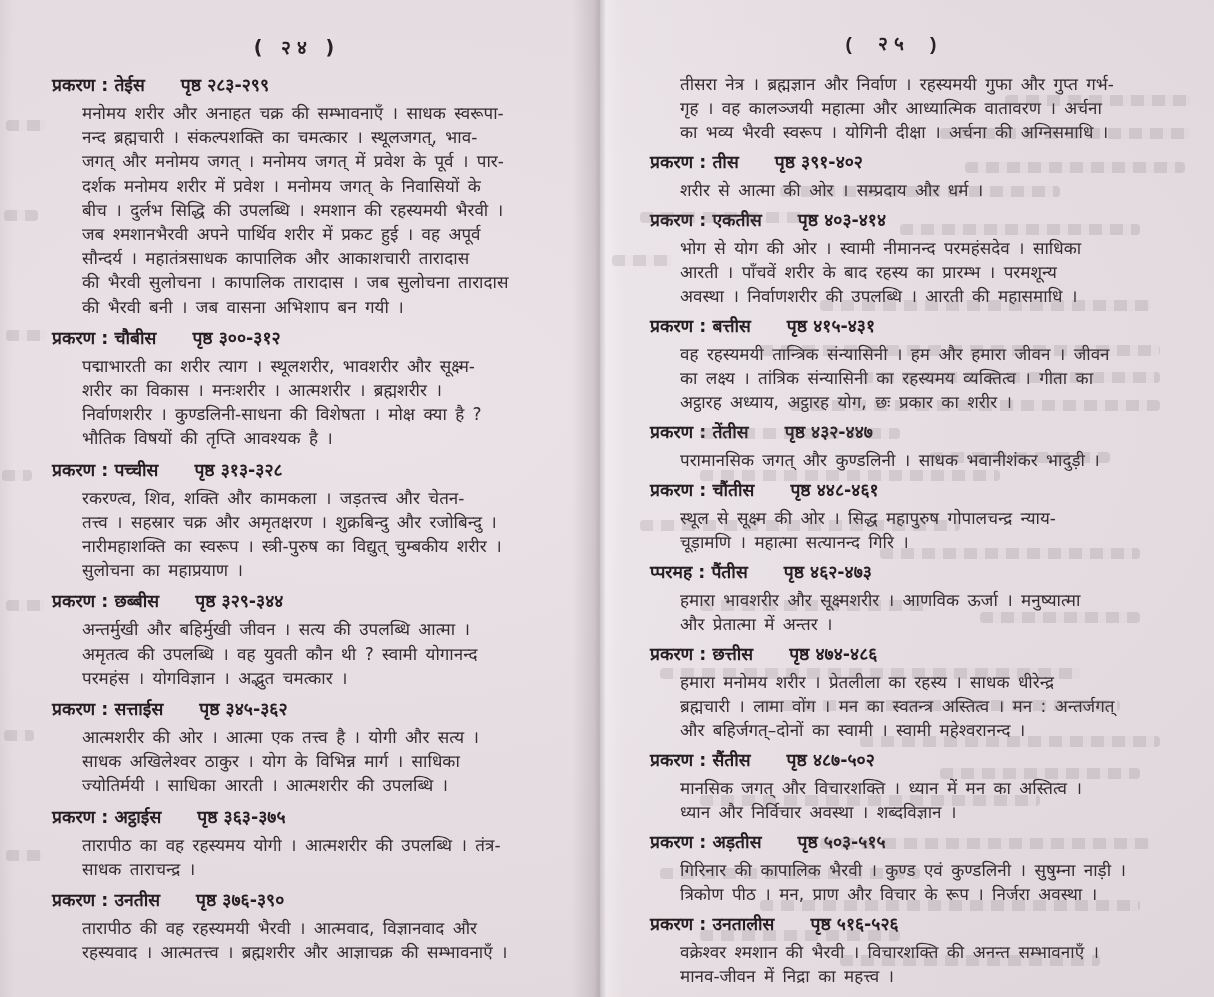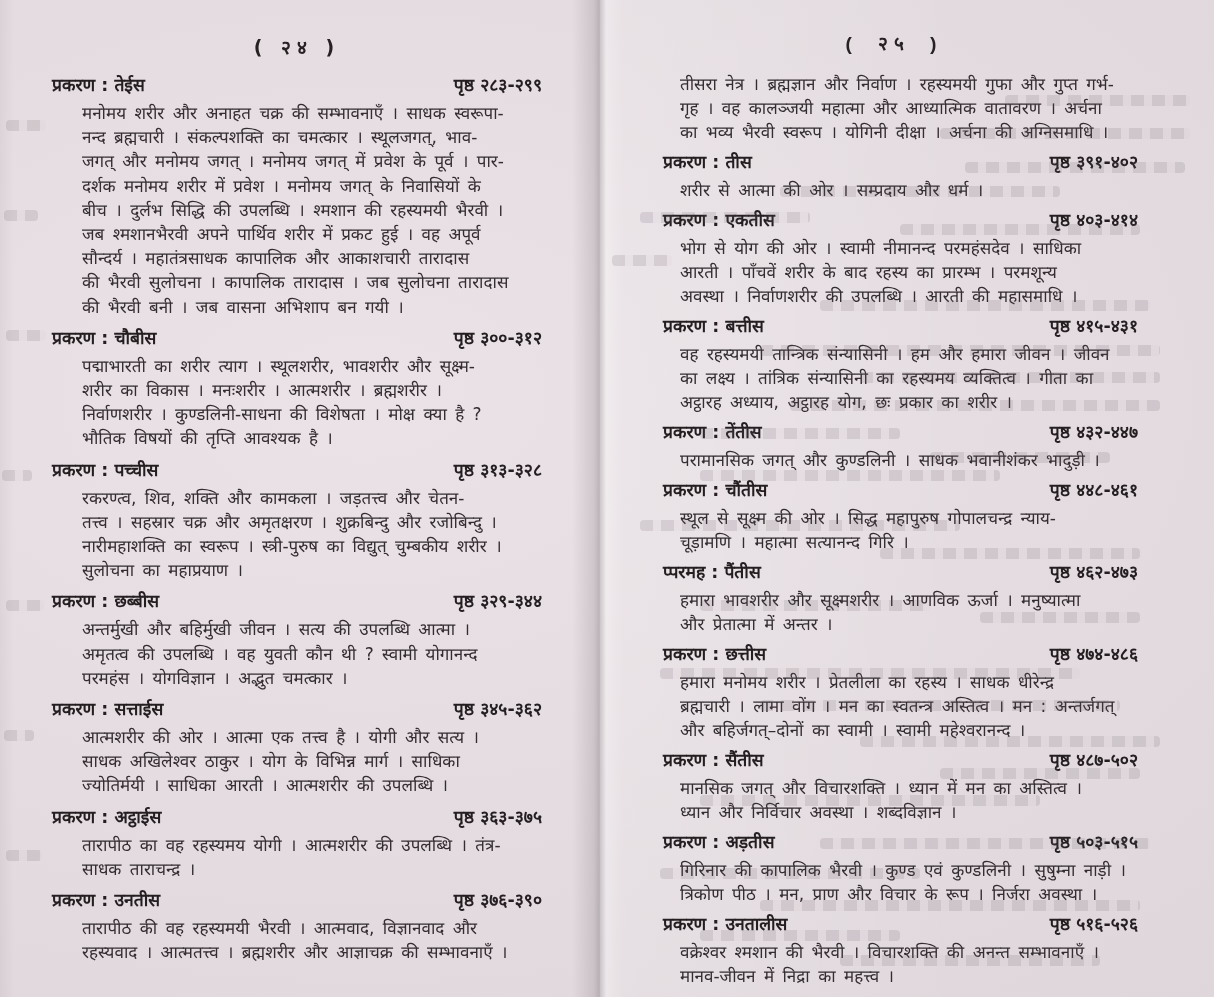--- a/index.html
+++ b/index.html
@@ -28,25 +28,25 @@
   .content-r{position:absolute;left:50px;right:76px;top:0;}
   .page-num{
     text-align:center;font-weight:700;font-size:19px;letter-spacing:6px;
     color:#272124;
   }
   .page-left .page-num{margin-top:34px;height:28px;}
   .page-right .page-num{margin-top:30px;height:28px;font-family:Liberation Mono, monospace;}
   .content-l .sections{margin-top:10px;}
   .content-r .intro{margin-top:14px;}
   .sec-head{
-    display:flex;justify-content:space-between;align-items:baseline;
+    display:flex;justify-content:flex-start;align-items:baseline;
     font-weight:700;font-size:17.5px;line-height:27px;color:#241e21;
     margin:6px 0 2px 0;white-space:nowrap;gap:36px;
   }
-  .page-right .sec-head{margin:5px 0 2px 13px;}
+  .page-right .sec-head{margin:5px 0 2px 0;}
   .sec-body{padding-left:30px;}
   .line{
     font-size:17px;line-height:24.2px;white-space:nowrap;overflow:hidden;
     word-spacing:3px;color:#332c30;
   }
   .page-right .line{line-height:24px;}
   .pages-range{font-weight:700;}
   
   .bleed{
     position:absolute;height:11px;pointer-events:none;

